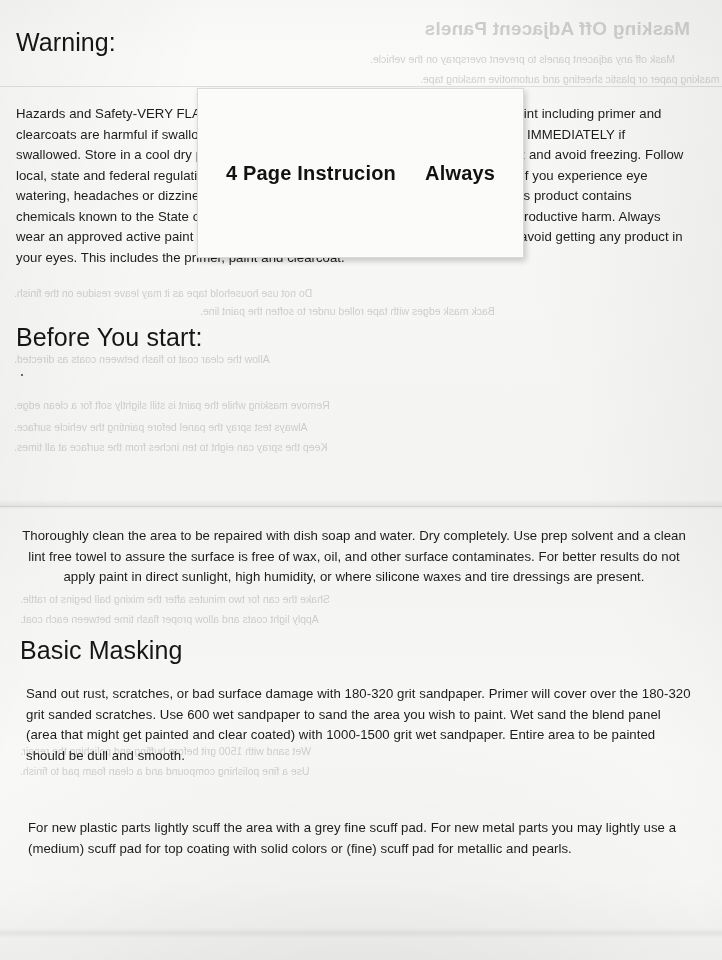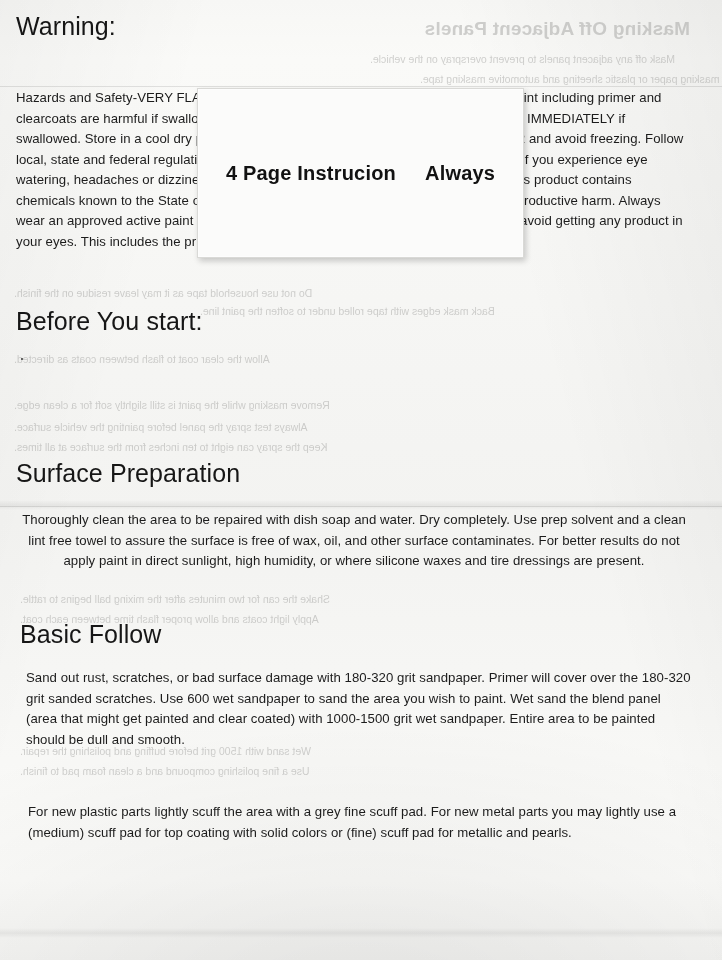--- a/index.html
+++ b/index.html
@@ -74,21 +74,21 @@
   }
   .bleed-line {
     font-size: 10.5px;
     line-height: 15px;
   }
 
   
   .content {
     position: absolute;
     left: 0;
-    top: 0;
+    top: 16px;
     width: 722px;
     height: 676px;
   }
   h1.section {
     position: absolute;
     margin: 0;
     font-weight: normal;
     font-size: 25px;
     line-height: 28px;
     color: #161616;
@@ -165,25 +165,24 @@
 
     <h1 class="section" style="left:16px; top:12px;">Warning:</h1>
 
     <p class="body" style="left:16px; top:88px; width:676px;">Hazards and Safety-VERY FLAMMABLE, harmful or fatal if swallowed. All touch-up paint including primer and clearcoats are harmful if swallowed. Keep out of the reach of children. Call a physician IMMEDIATELY if swallowed. Store in a cool dry place between 60F. and 120F. DO NOT STORE IN CAR and avoid freezing. Follow local, state and federal regulations for proper disposal. Use with adequate ventilation. If you experience eye watering, headaches or dizziness stop product use immediately and call physician. This product contains chemicals known to the State of California to cause birth defects, cancer and other reproductive harm. Always wear an approved active paint respirator and WEAR safety goggles when spraying to avoid getting any product in your eyes. This includes the primer, paint and clearcoat.</p>
 
     <h1 class="section" style="left:16px; top:307px;text-align:center;">Before You start:</h1>
 
     <div class="dot" style="left:21px; top:358px;"></div>
 
 
-    <h1 class="section" style="left:16px; top:459px;">Surface Preparation</h1>
 
     <p class="body" style="left:18px; top:510px; width:672px;text-align:center;">Thoroughly clean the area to be repaired with dish soap and water.  Dry completely. Use prep solvent and a clean lint free towel to assure the surface is free of wax, oil, and other surface contaminates. For better results do not apply paint in direct sunlight, high humidity, or where silicone waxes and tire dressings are present.</p>
 
-    <h1 class="section" style="left:20px; top:620px;">Basic Follow</h1>
+    <h1 class="section" style="left:20px; top:620px;">Basic Masking</h1>
 
     <p class="body" style="left:26px; top:668px; width:668px;">Sand out rust, scratches, or bad surface damage with 180-320 grit sandpaper. Primer will cover over the 180-320 grit sanded scratches. Use 600 wet sandpaper to sand the area you wish to paint. Wet sand the blend panel (area that might get painted and clear coated) with 1000-1500 grit wet sandpaper. Entire area to be painted should be dull and smooth.</p>
 
     <p class="body" style="left:28px; top:775px; width:650px;margin-top:27px;">For new plastic parts lightly scuff the area with a grey fine scuff pad. For new metal parts you may lightly use a (medium) scuff pad for top coating with solid colors or (fine) scuff pad for metallic and pearls.</p>
 
   </div>
 
   <div id="label-card">
     <div class="lbl">4 Page Instrucion</div>
     <div class="lbl">Always</div>

